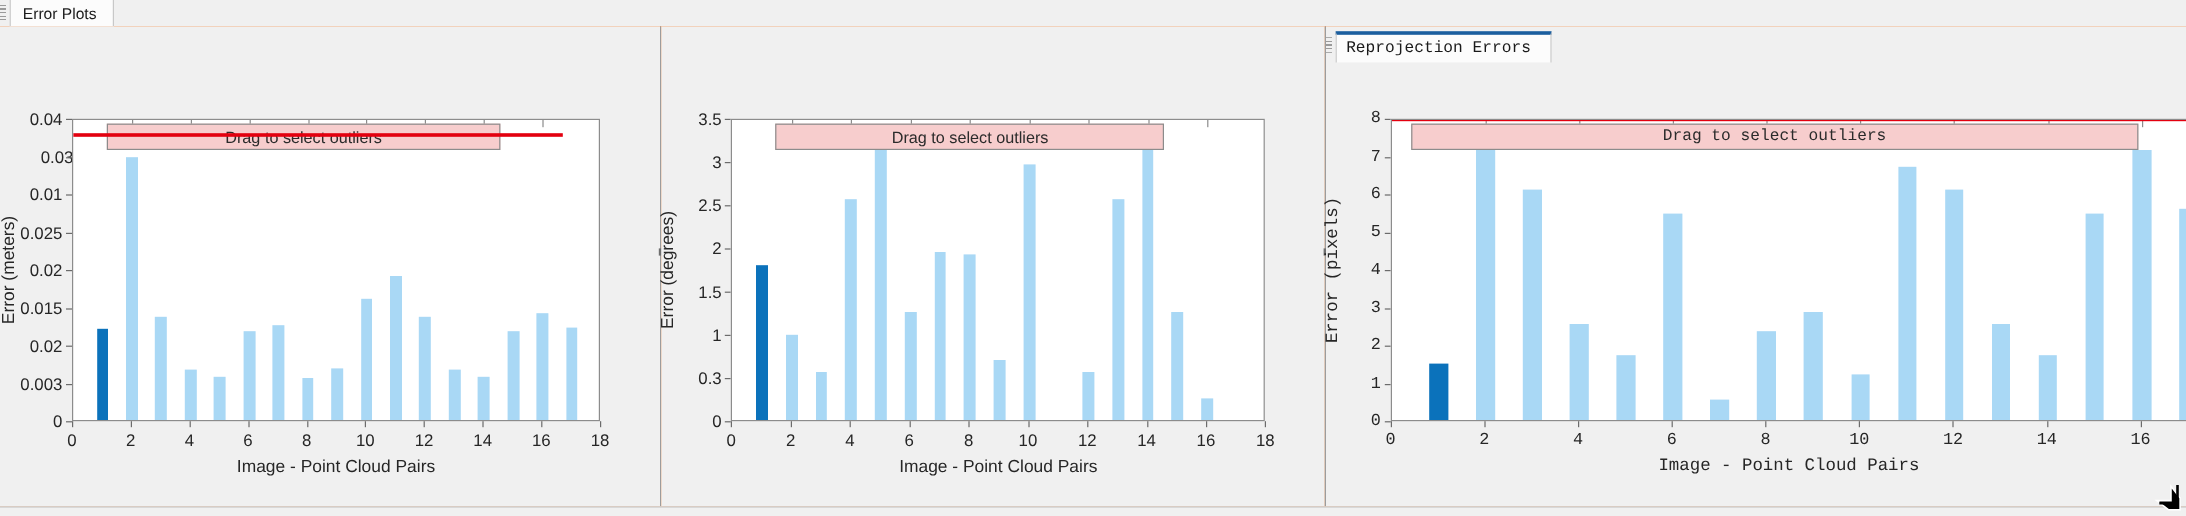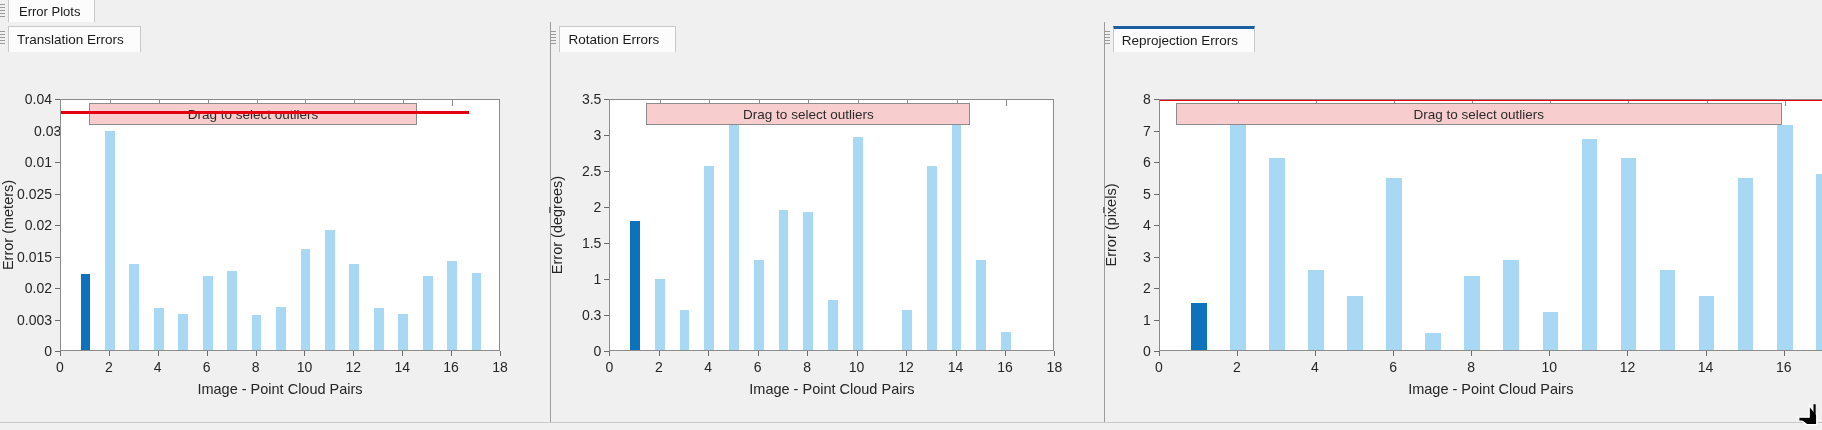--- a/index.html
+++ b/index.html
@@ -21,21 +21,21 @@
   }
   .gripper{display:inline-block;width:5px;height:13px;margin-right:5px;flex:0 0 auto;
     background:repeating-linear-gradient(to bottom,#9a9a9a 0px,#9a9a9a 1px,transparent 1px,transparent 3px);}
   .outer-tab-grip{position:absolute;left:0;top:4px;}
 
   
   .panels{position:absolute;left:0;top:22px;width:1822px;height:400px;display:flex;}
   .panel{position:relative;height:400px;background:#f0f0f0;box-sizing:border-box;}
   .panel.p1{width:551px;}
   .panel.p2{width:553px;}
-  .panel.p3{width:718px;}
+  .panel.p3{width:718px;font-family:Liberation Mono, monospace;}
   .vdiv{width:1px;height:400px;background:#9c9c9c;flex:0 0 auto;margin-top:0;}
   .vdiv-dot{position:relative;}
   .vdiv-dot::after{content:"";position:absolute;left:-1px;top:185px;width:3px;height:6px;background:#6e6e6e;}
 
   
   .panel-tabstrip{position:absolute;left:0;top:0;width:100%;height:26px;}
   .panel-tab{
     position:absolute;left:8px;top:4px;height:26px;
     background:#fcfcfc;border:1px solid #c8c8c8;border-bottom:none;
     display:flex;align-items:center;padding:0 16px 0 8px;
@@ -83,26 +83,20 @@
   <div class="outer-tabstrip">
     <span class="gripper outer-tab-grip"></span>
     <div class="outer-tab">
       <span>Error Plots</span>
     </div>
   </div>
 
   <div class="panels">
 
     <div class="panel p1">
-      <div class="panel-tabstrip">
-        <span class="gripper" style="position:absolute;left:0;top:9px;"></span>
-        <div class="panel-tab">
-          <span>Translation Errors</span>
-        </div>
-      </div>
       <div class="plotwrap">
           <div class="ylabel" style="left: 16px; top: 173px; transform: rotate(-90deg) translate(-50%, -100%);">Error (meters)</div>
           <div class="ytick" style="width: 50px; left: 2px; top: 299px;">0</div>
           <div class="ytickmark" style="left: 55px; top: 299px;"></div>
           <div class="ytick" style="width: 50px; left: 2px; top: 267.5px;">0.003</div>
           <div class="ytickmark" style="left: 55px; top: 267.5px;"></div>
           <div class="ytick" style="width: 50px; left: 2px; top: 236px;">0.02</div>
           <div class="ytickmark" style="left: 55px; top: 236px;"></div>
           <div class="ytick" style="width: 50px; left: 2px; top: 204.5px;">0.015</div>
           <div class="ytickmark" style="left: 55px; top: 204.5px;"></div>
@@ -167,26 +161,20 @@
           <div class="xtick" style="left: 451.111px; top: 307px;">16</div>
           <div class="xtickmark" style="left: 500px; top: 299px;"></div>
           <div class="xtick" style="left: 500px; top: 307px;">18</div>
           <div class="xlabel" style="left: 60px; width: 440px; top: 329px;">Image - Point Cloud Pairs</div>
         </div>
     </div>
 
     <div class="vdiv vdiv-dot"></div>
 
     <div class="panel p2">
-      <div class="panel-tabstrip">
-        <span class="gripper" style="position:absolute;left:0;top:9px;"></span>
-        <div class="panel-tab">
-          <span>Rotation Errors</span>
-        </div>
-      </div>
       <div class="plotwrap">
           <div class="ylabel" style="left: 14px; top: 173px; transform: rotate(-90deg) translate(-50%, -100%);">Error (degrees)</div>
           <div class="ytick" style="width: 48px; left: 2px; top: 299px;">0</div>
           <div class="ytickmark" style="left: 53px; top: 299px;"></div>
           <div class="ytick" style="width: 48px; left: 2px; top: 263px;">0.3</div>
           <div class="ytickmark" style="left: 53px; top: 263px;"></div>
           <div class="ytick" style="width: 48px; left: 2px; top: 227px;">1</div>
           <div class="ytickmark" style="left: 53px; top: 227px;"></div>
           <div class="ytick" style="width: 48px; left: 2px; top: 191px;">1.5</div>
           <div class="ytickmark" style="left: 53px; top: 191px;"></div>

